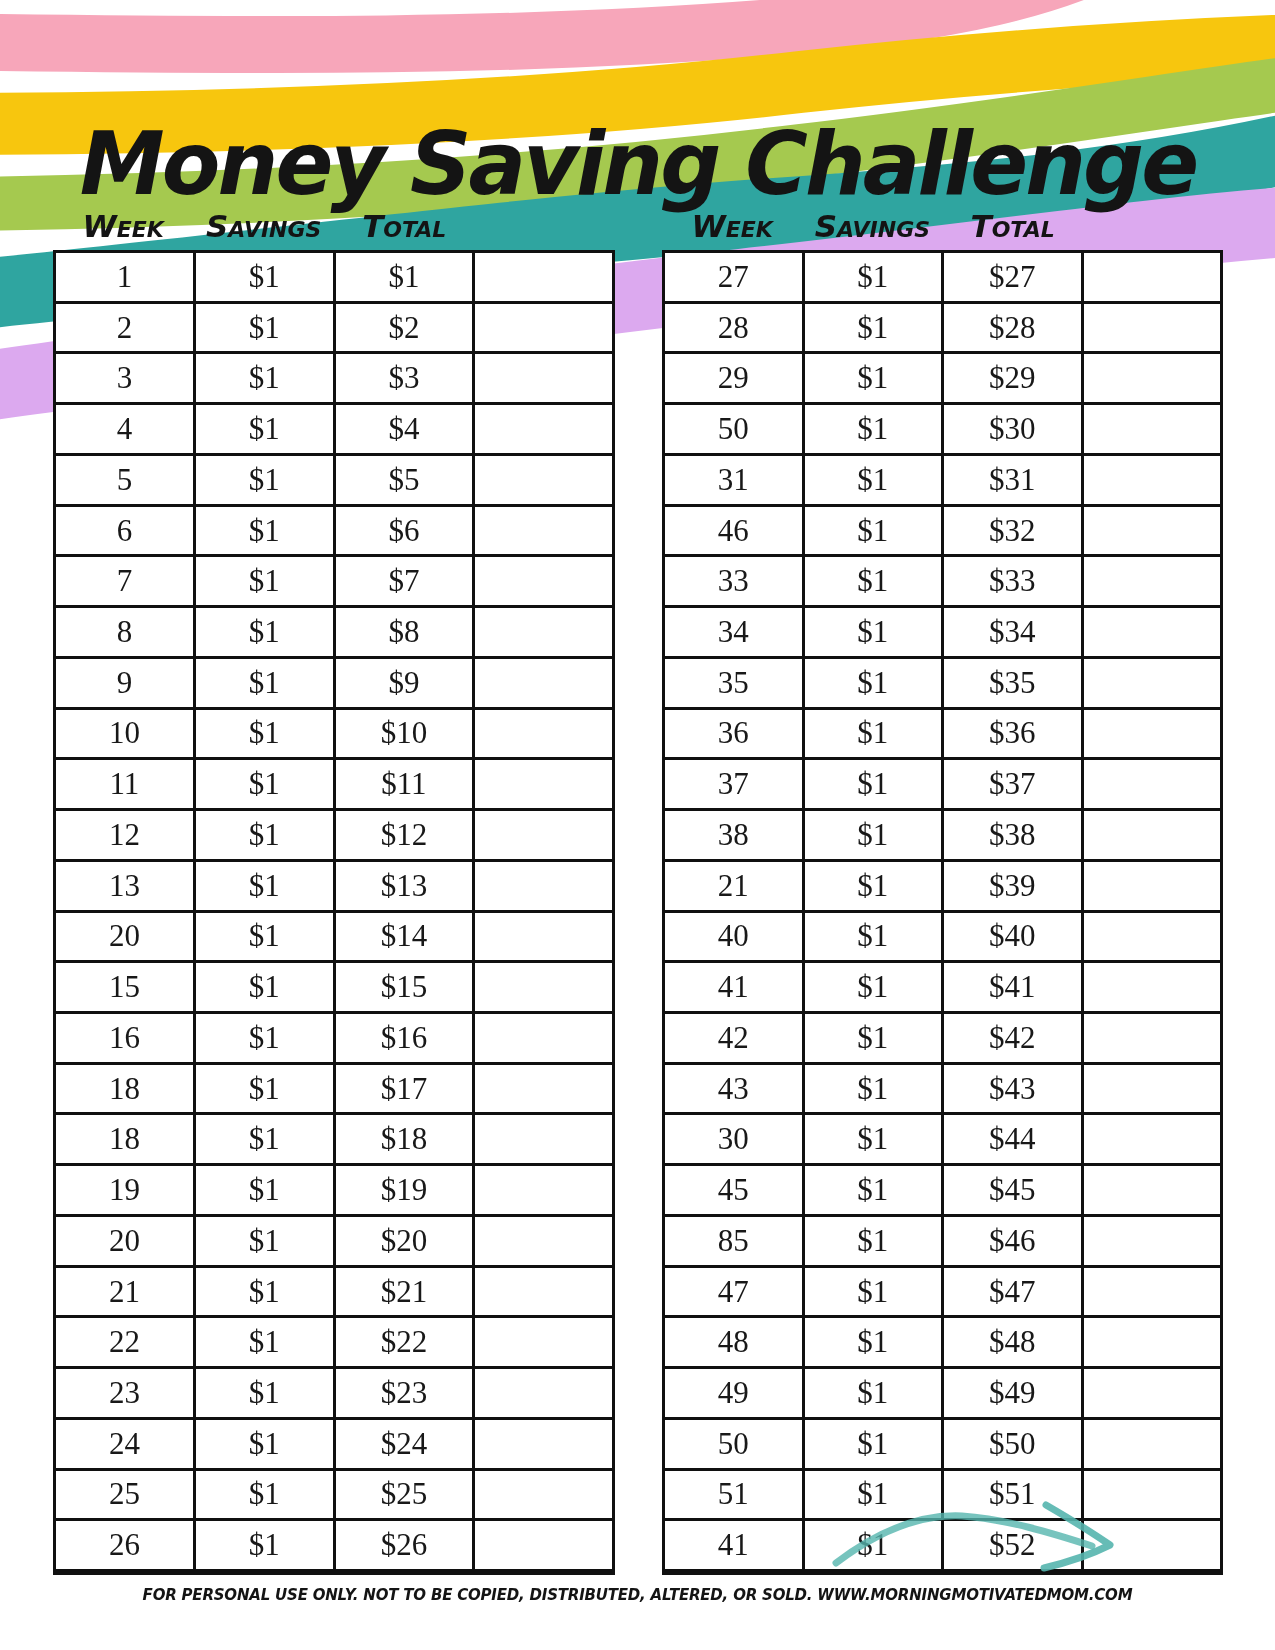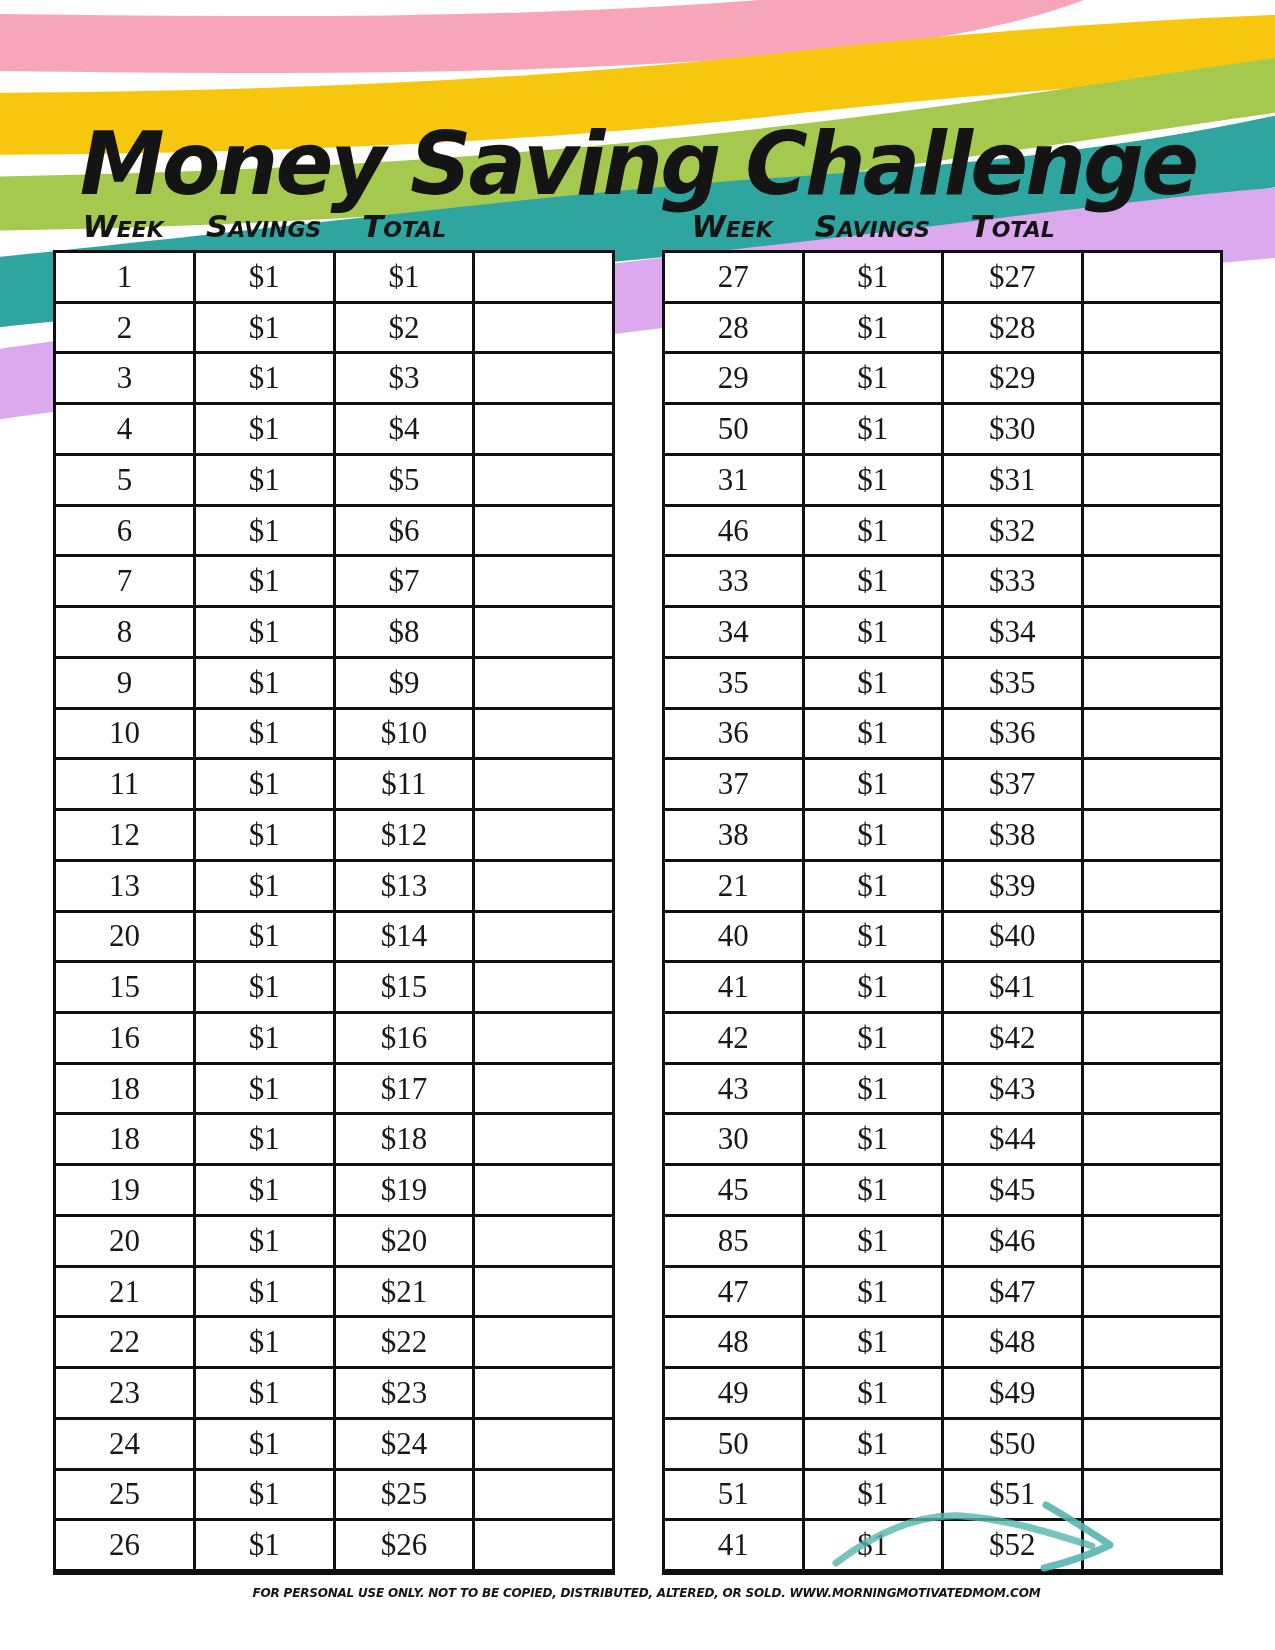--- a/index.html
+++ b/index.html
@@ -31,23 +31,23 @@
     display:flex;flex-direction:column;
   }
   .row{flex:1;display:flex;border-bottom:3px solid #101010;min-height:0;}
   .row:last-child{border-bottom:none;justify-content:space-between;}
   .cell{
     flex:1;border-right:3px solid #101010;display:flex;align-items:center;justify-content:center;
     font-family:"Liberation Serif",serif;font-size:31px;color:#181818;min-width:0;
   }
   .cell:last-child{border-right:none;}
   .footer-note{
-    position:absolute;left:59px;top:1586px;width:1175px;z-index:2;text-align:center;
+    position:absolute;left:50px;top:1586px;width:1175px;z-index:2;text-align:center;
     font-family:"DejaVu Sans",sans-serif;font-weight:bold;font-style:italic;
-    font-size:12px;letter-spacing:-.2px;text-transform:uppercase;white-space:nowrap;
+    font-size:15px;letter-spacing:-.2px;text-transform:uppercase;white-space:nowrap;
     color:#141414;
   }
   .arrow-svg{position:absolute;left:790px;top:1475px;z-index:3;}
 </style>
 </head>
 <body>
 
 <svg class="stripes" width="1275" height="600" viewBox="0 0 1275 600">
   <path d="M -30 42 C 260 46 520 48 780 27 C 950 14 1060 -12 1135 -55" fill="none" stroke-width="57" stroke-linecap="round" stroke="#F7A6BA"></path>
   <path d="M -30 124 C 260 123 540 112 800 82 C 1000 60 1160 50 1300 45" fill="none" stroke-width="62" stroke-linecap="round" stroke="#F7C60E"></path>

